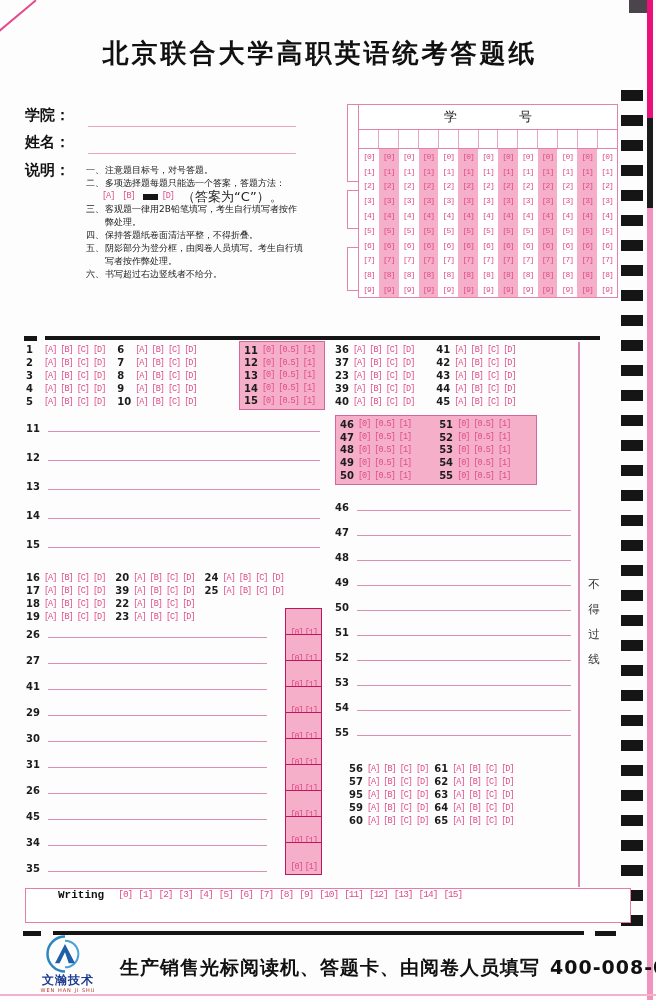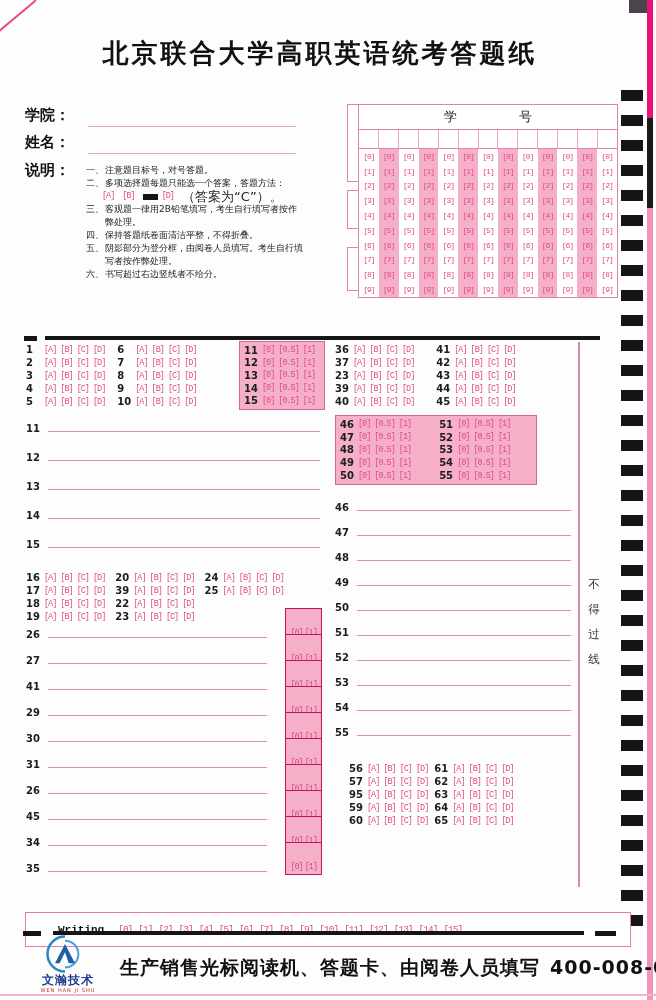--- a/index.html
+++ b/index.html
@@ -66,21 +66,21 @@
   
   .lines{position:absolute;}
   .line-row{display:flex;align-items:flex-end;height:var(--pitch,26px);}
   .line-row .qnum{margin-bottom:4px;}
   .wline{flex:1;border-bottom:1.2px solid #dc8fb4;height:14px;margin:0 2px 6px 4px;}
   .mini-score{background:#f5afc9;border:1px solid #be185d;padding:11px 2px 1px 4px;margin:0 0 3px 16px;white-space:nowrap;}
   .mini-score .bub{margin-right:2px;}
 
   
   .writing-box{position:absolute;left:25px;top:888px;width:604px;height:33px;border:1.5px solid #e87ca8;
-               display:flex;align-items:center;background:#fff;margin-top:24px;}
+               display:flex;background:#fff;}
   .writing-label{margin-left:32px;font-family:"Liberation Mono","DejaVu Sans Mono",monospace;
                  font-size:11px;font-weight:bold;color:#111;}
   .writing-scores{margin-left:14px;display:flex;}
   .wbub{font-size:9.5px;margin-right:6px;}
 
   
   .logo{position:absolute;left:44px;top:934px;}
   .logo-text{position:absolute;left:30px;top:972px;width:76px;text-align:center;
              font-size:12px;font-weight:bold;color:#1d3b8f;letter-spacing:1px;}
   .logo-sub{position:absolute;left:30px;top:987px;width:76px;text-align:center;

